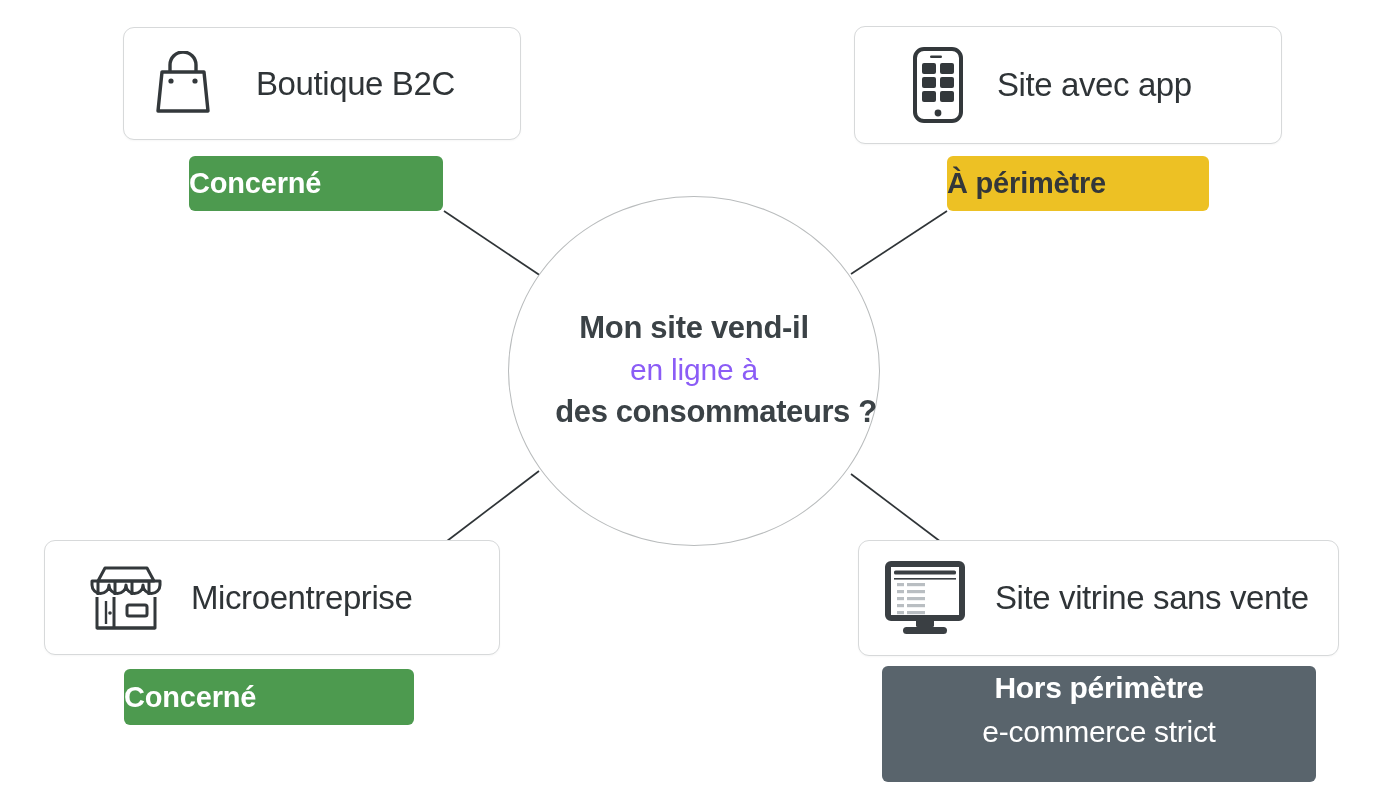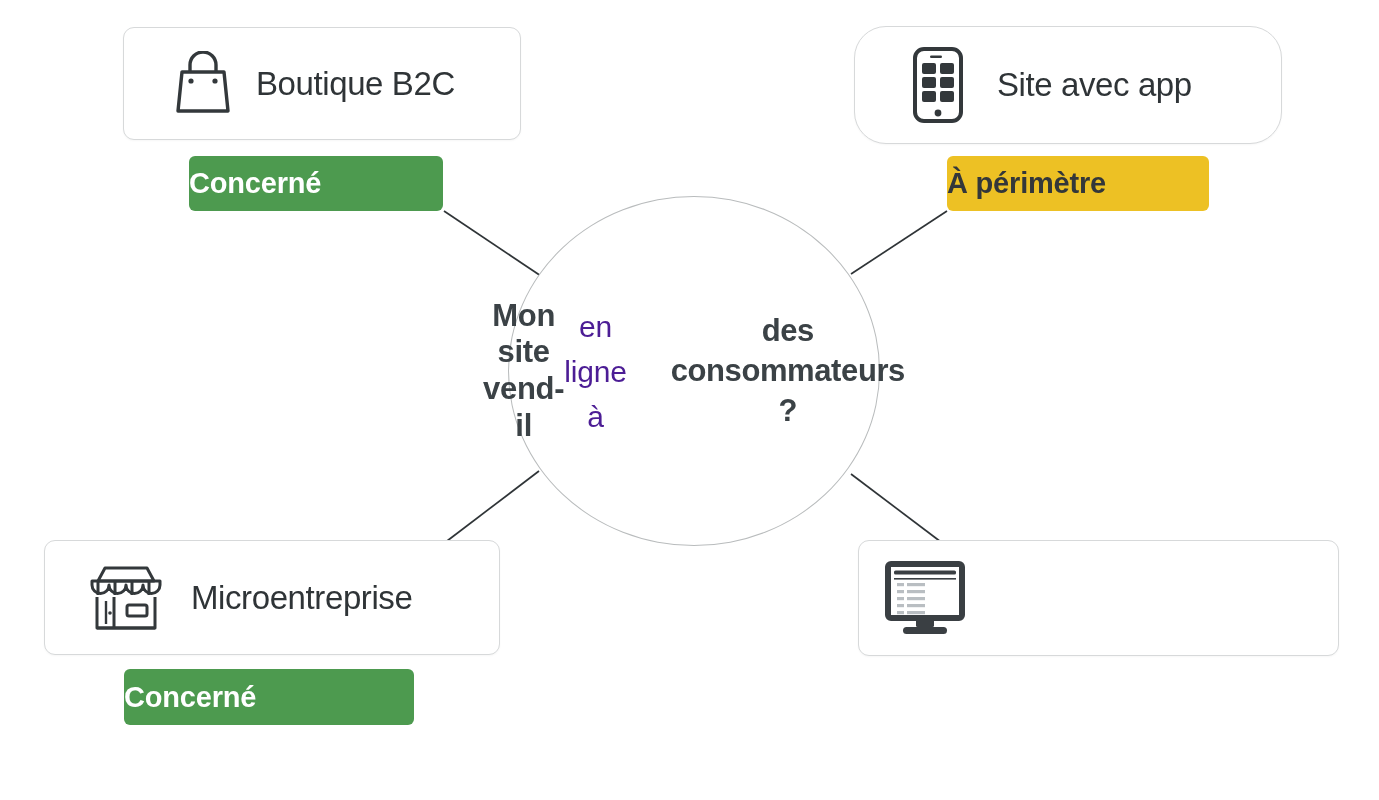--- a/index.html
+++ b/index.html
@@ -33,36 +33,36 @@
     position: absolute;
     left: 508px;
     top: 196px;
     width: 372px;
     height: 350px;
     border: 1.6px solid #b9bcbd;
     border-radius: 50%;
     background: #ffffff;
     box-sizing: border-box;
     display: flex;
-    flex-direction: row;
+    flex-direction: column;
     align-items: center;
     justify-content: center;
     text-align: center;
   }
   .cc-line1 {
     font-size: 31px;
     font-weight: bold;
     color: #3b4246;
     letter-spacing: -0.3px;
     line-height: 1.18;
   }
   .cc-line2 {
     font-size: 30px;
     font-weight: normal;
-    color: #4c1d95;
+    color: #8b5cf6;
     letter-spacing: -0.2px;
     line-height: 1.5;
   }
   .cc-line3 {
     font-size: 31px;
     font-weight: bold;
     color: #3b4246;
     letter-spacing: -0.4px;
     line-height: 1.28;
     margin-left: 44px;
@@ -86,23 +86,23 @@
     justify-content: center;
   }
   .card-label {
     font-size: 33px;
     color: #2f3437;
     font-weight: normal;
     letter-spacing: -0.4px;
     white-space: nowrap;
   }
 
-  #card-b2c      { left: 123px;  top: 27px;  width: 398px; height: 113px; padding-left: 48px; }
+  #card-b2c      { left: 123px;  top: 27px;  width: 398px; height: 113px; padding-left: 28px; gap: 20px; }
   #card-b2c .card-label { margin-left: 22px; }
-  #card-app      { left: 854px;  top: 26px;  width: 428px; height: 118px; padding-left: 56px; border-radius: 32px; }
+  #card-app      { left: 854px;  top: 26px;  width: 428px; height: 118px; padding-left: 56px; }
   #card-app .card-label { margin-left: 32px; }
   #card-micro    { left: 44px;   top: 540px; width: 456px; height: 115px; padding-left: 40px; }
   #card-micro .card-label { margin-left: 24px; }
   #card-vitrine  { left: 858px;  top: 540px; width: 481px; height: 116px; padding-left: 16px; }
   #card-vitrine .card-label { margin-left: 20px; }
 
   
   .badge {
     position: absolute;
     box-sizing: border-box;
@@ -238,15 +238,20 @@
           <rect x="32" y="41" width="18" height="3.2"></rect>
           <rect x="22" y="48" width="7" height="3.2"></rect>
           <rect x="32" y="48" width="18" height="3.2"></rect>
           <rect x="22" y="55" width="7" height="3.2"></rect>
           <rect x="32" y="55" width="18" height="3.2"></rect>
         </g>
         <rect x="41" y="62" width="18" height="9" rx="1.5" fill="#3a3f43"></rect>
         <rect x="28" y="71" width="44" height="7" rx="3.5" fill="#3a3f43"></rect>
       </svg>
     </span>
+    <span class="card-label">Site vitrine sans vente</span>
+  </div>
+  <div class="badge" id="badge-vitrine">
+    <span class="bv-line1">Hors périmètre</span>
+    <span class="bv-line2">e-commerce strict</span>
   </div>
 
 </div>
 
 </body></html>

